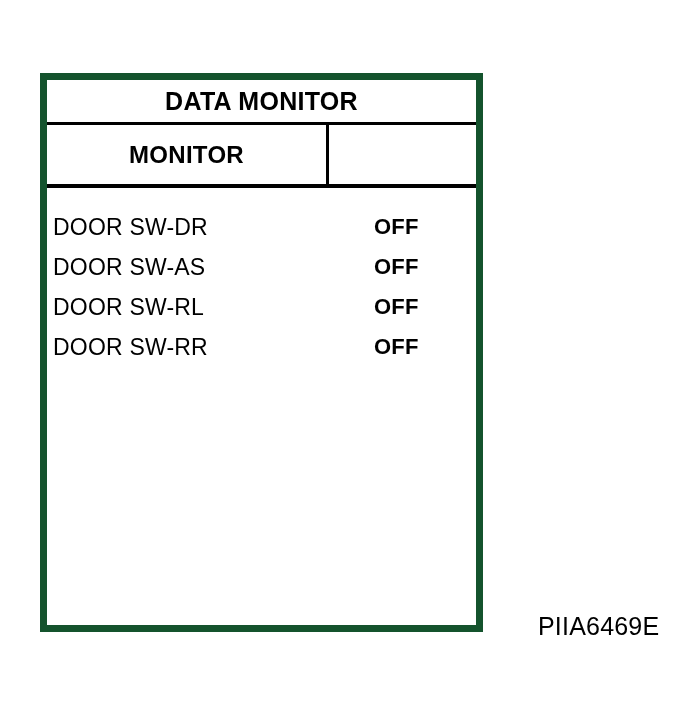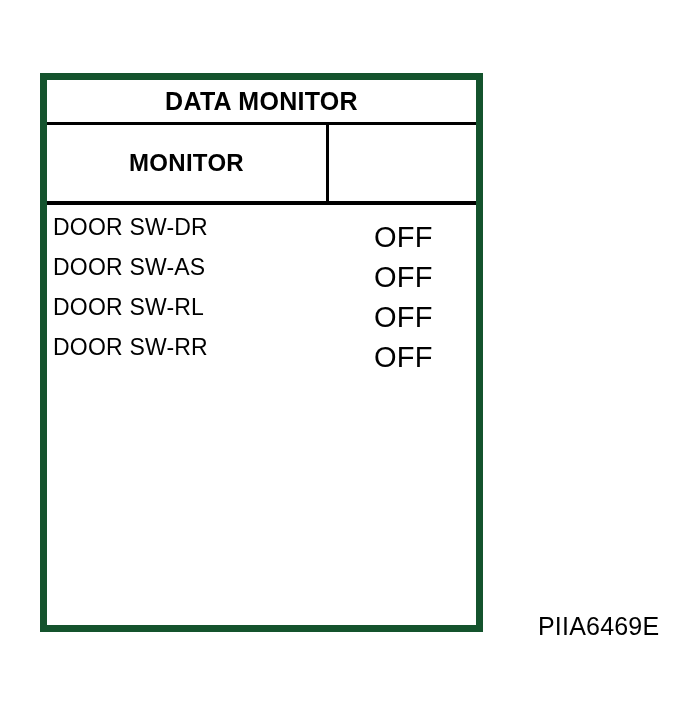--- a/index.html
+++ b/index.html
@@ -56,21 +56,21 @@
     line-height: 1;
     white-space: nowrap;
   }
 
   
   .header-row {
     position: absolute;
     left: 0;
     top: 45px;
     right: 0;
-    height: 80px;
+    height: 63px;
     box-sizing: border-box;
     border-bottom: 4px solid #000000;
     display: flex;
   }
   .header-cell-label {
     width: 282px;
     box-sizing: border-box;
     border-right: 3px solid #000000;
     display: flex;
     align-items: center;
@@ -109,23 +109,23 @@
     left: 6px;
     top: 0;
     font-size: 23px;
     font-weight: normal;
     letter-spacing: 0.2px;
     white-space: nowrap;
   }
   .data-row-value {
     position: absolute;
     left: 327px;
-    top: 10px;
-    font-size: 29px;
-    font-weight: normal;
+    top: 0;
+    font-size: 22px;
+    font-weight: bold;
     letter-spacing: 0.2px;
     white-space: nowrap;
   }
 
   
   .figure-caption {
     position: absolute;
     left: 538px;
     top: 612px;
     font-size: 25px;

